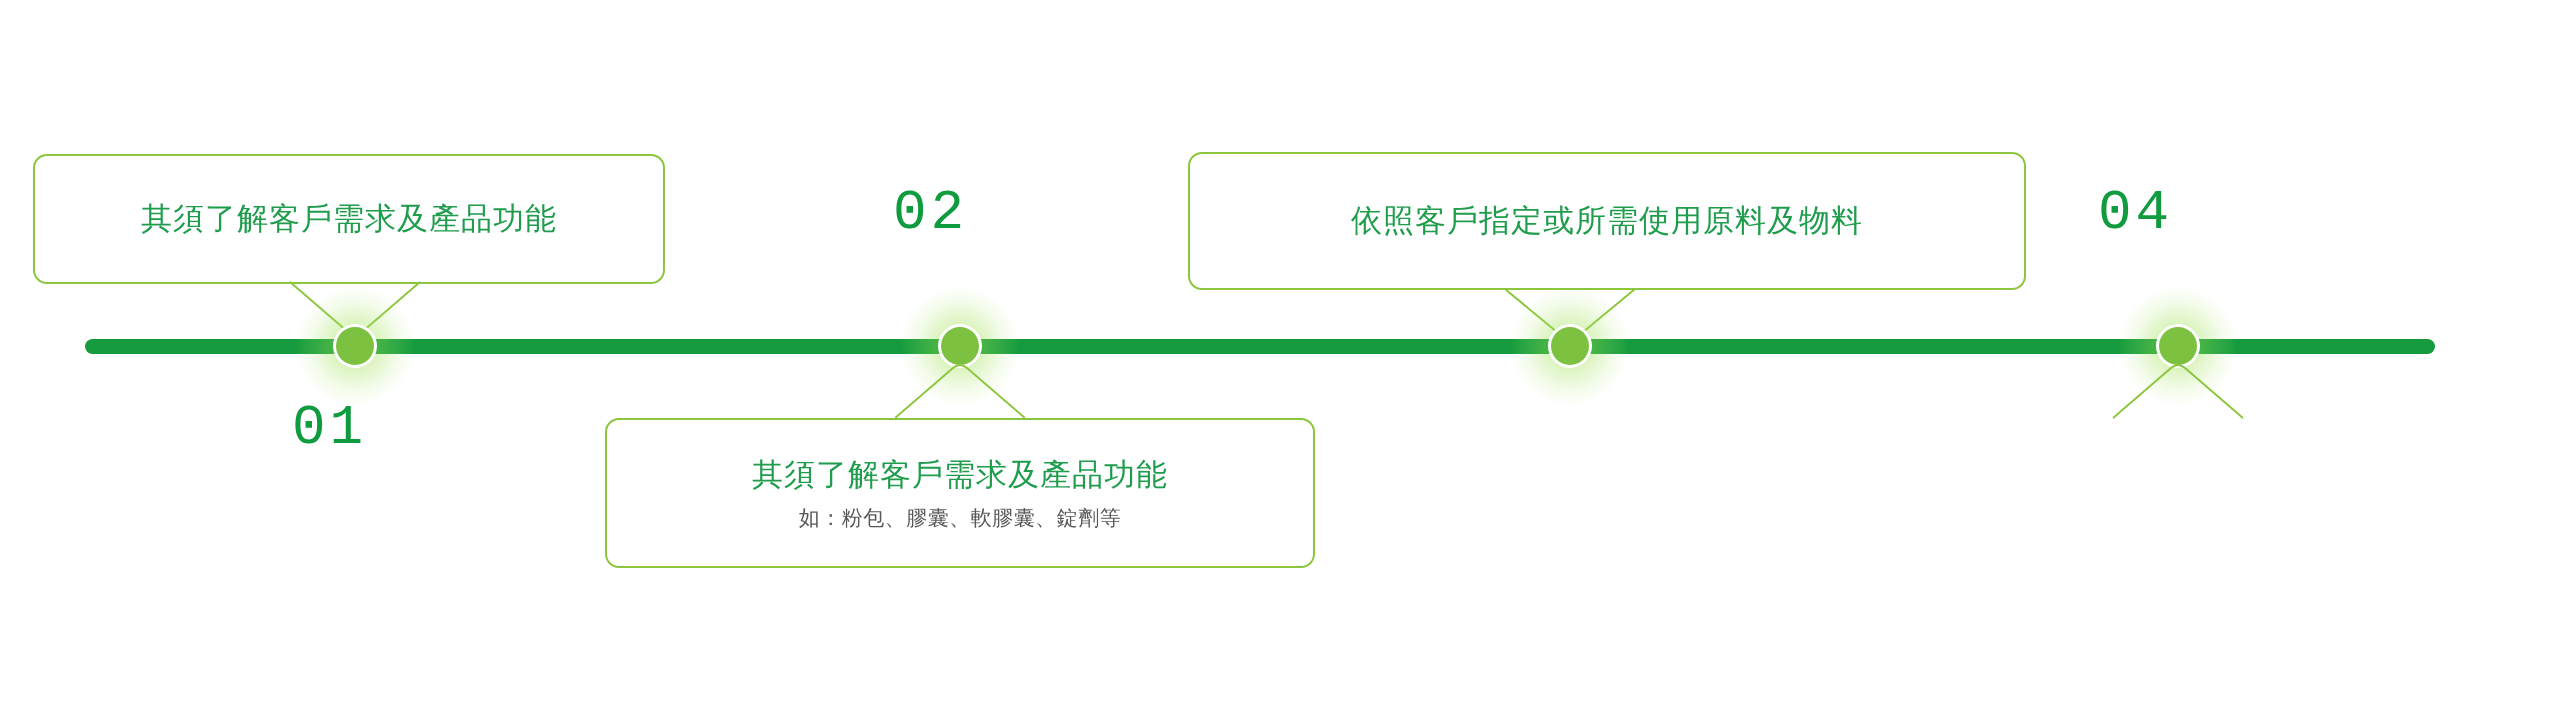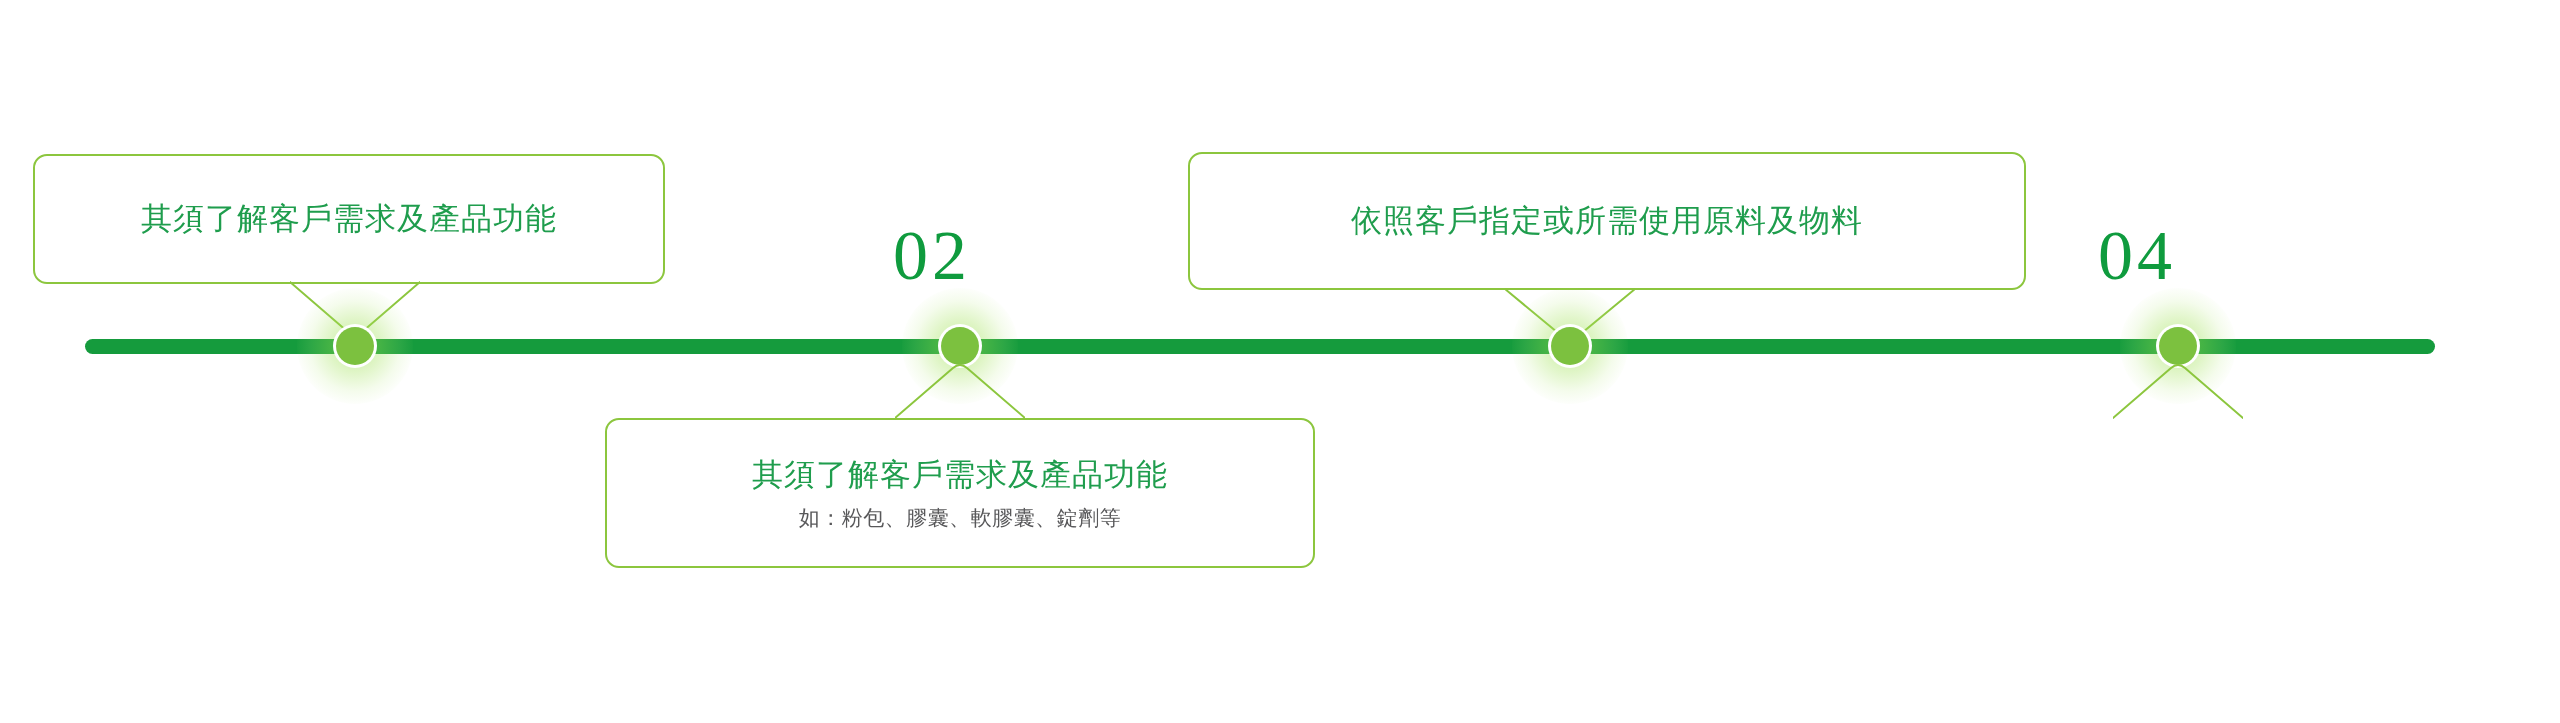--- a/index.html
+++ b/index.html
@@ -59,27 +59,26 @@
     height: 38px;
     border-radius: 50%;
     background: #7cc13f;
     box-shadow: 0 0 0 3px #ffffff;
   }
 
   
   .step-number {
     position: absolute;
     color: #0f9b3e;
-    font-size: 70px;
+    font-size: 56px;
     line-height: 1;
     font-weight: 400;
     letter-spacing: 4px;
     white-space: nowrap;
-    font-family: Liberation Serif, serif;
-    margin-top: 36px;
+    font-family: Liberation Mono, monospace;
   }
 
   
   .bubble {
     position: absolute;
     box-sizing: border-box;
     border: 2px solid #8cc63e;
     border-radius: 14px;
     background: #ffffff;
     display: flex;
@@ -121,20 +120,21 @@
   <div class="bubble" style="left:33px; top:154px; width:632px; height:130px;">
     <div class="bubble-title">其須了解客戶需求及產品功能</div>
   </div>
   <svg class="tail" style="left:290px; top:280px;" width="130" height="58" viewBox="0 0 130 58">
     <path d="M0 2 L58 52 Q65 58 72 52 L130 2" fill="none" stroke="#8cc63e" stroke-width="2" stroke-linecap="round"></path>
   </svg>
   <div class="dot-wrap" style="left:355px;">
     <div class="dot-glow"></div>
     <div class="dot-core"></div>
   </div>
+  <div class="step-number" style="left:292px; top:400px;">01</div>
 
   <div class="step-number" style="left:893px; top:185px;">02</div>
   <div class="dot-wrap" style="left:960px;">
     <div class="dot-glow"></div>
     <div class="dot-core"></div>
   </div>
   <svg class="tail" style="left:895px; top:362px;" width="130" height="58" viewBox="0 0 130 58">
     <path d="M0 56 L58 6 Q65 0 72 6 L130 56" fill="none" stroke="#8cc63e" stroke-width="2" stroke-linecap="round"></path>
   </svg>
   <div class="bubble" style="left:605px; top:418px; width:710px; height:150px;">

